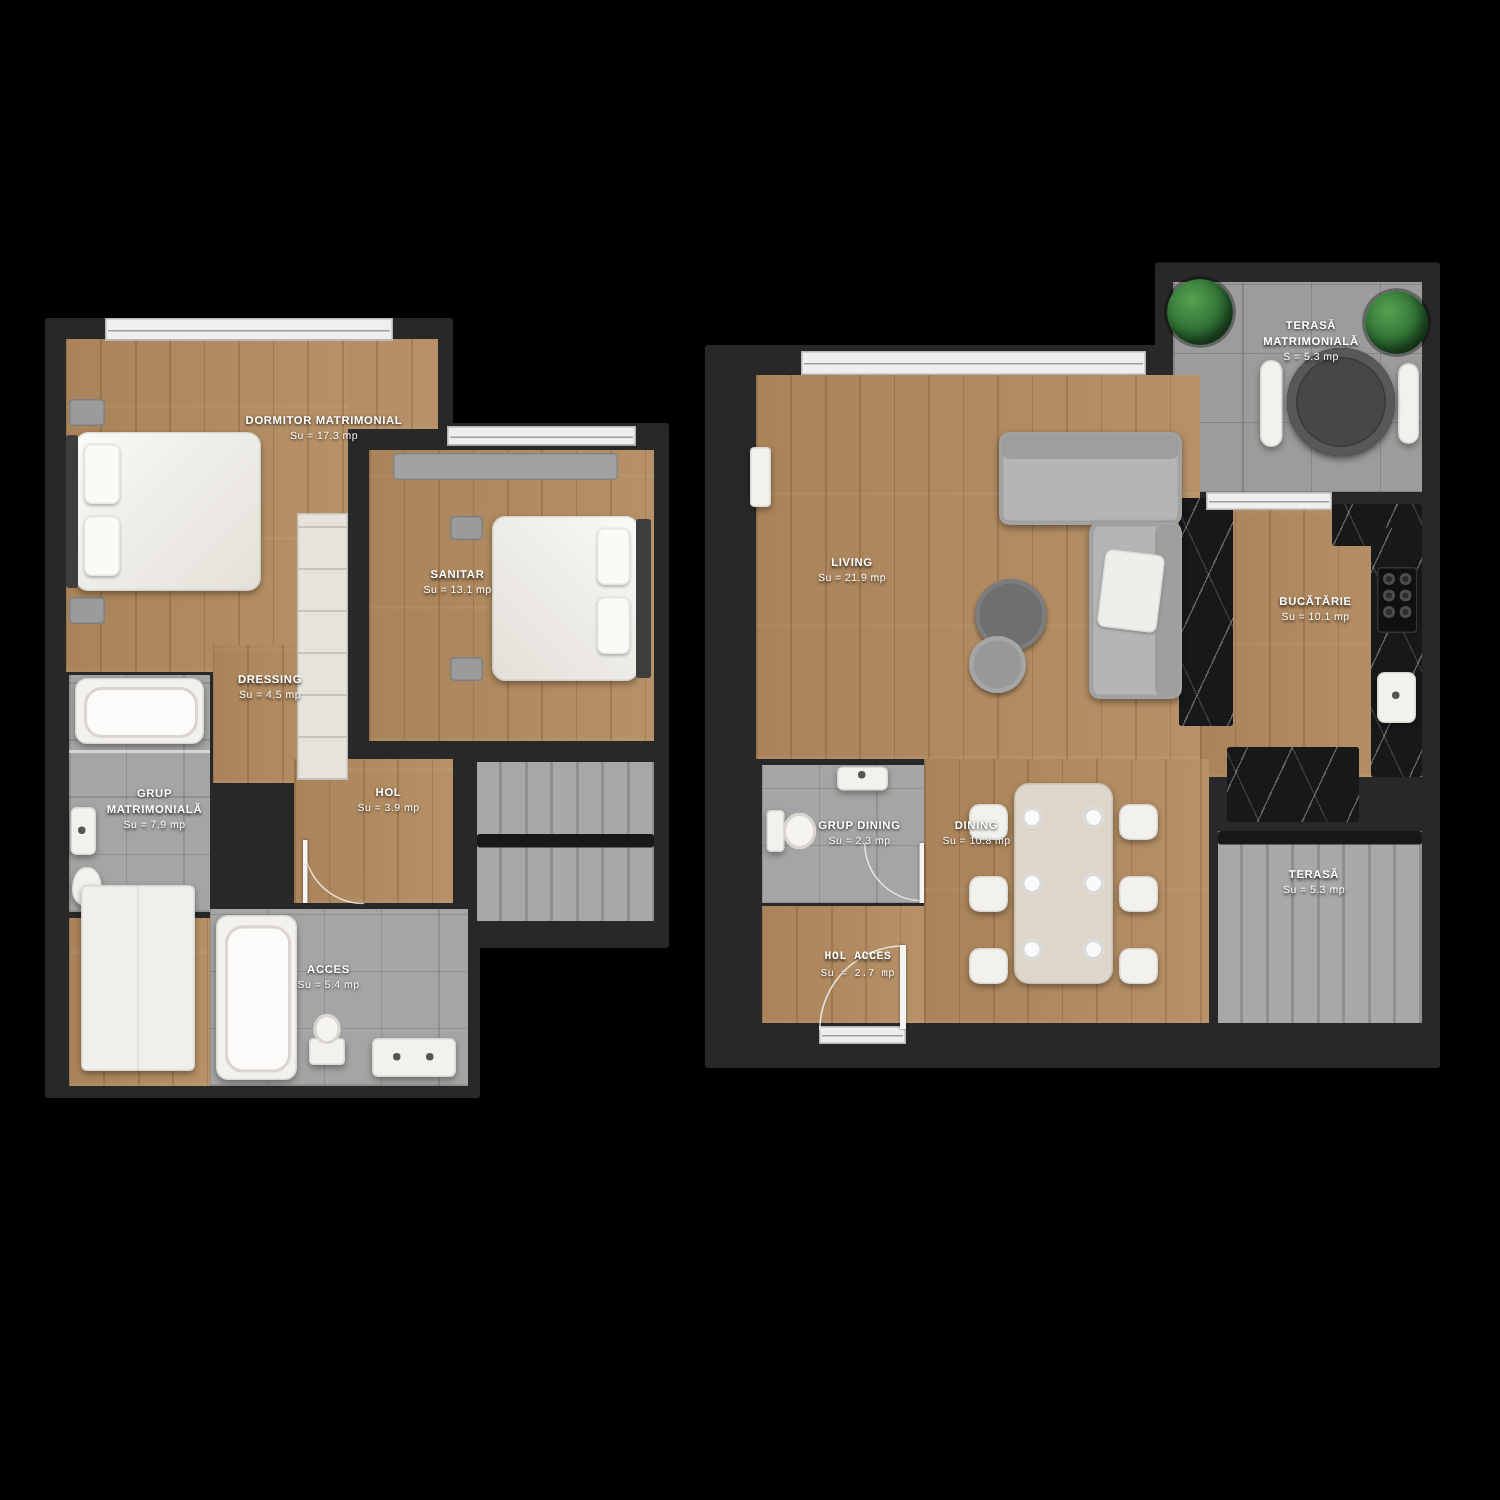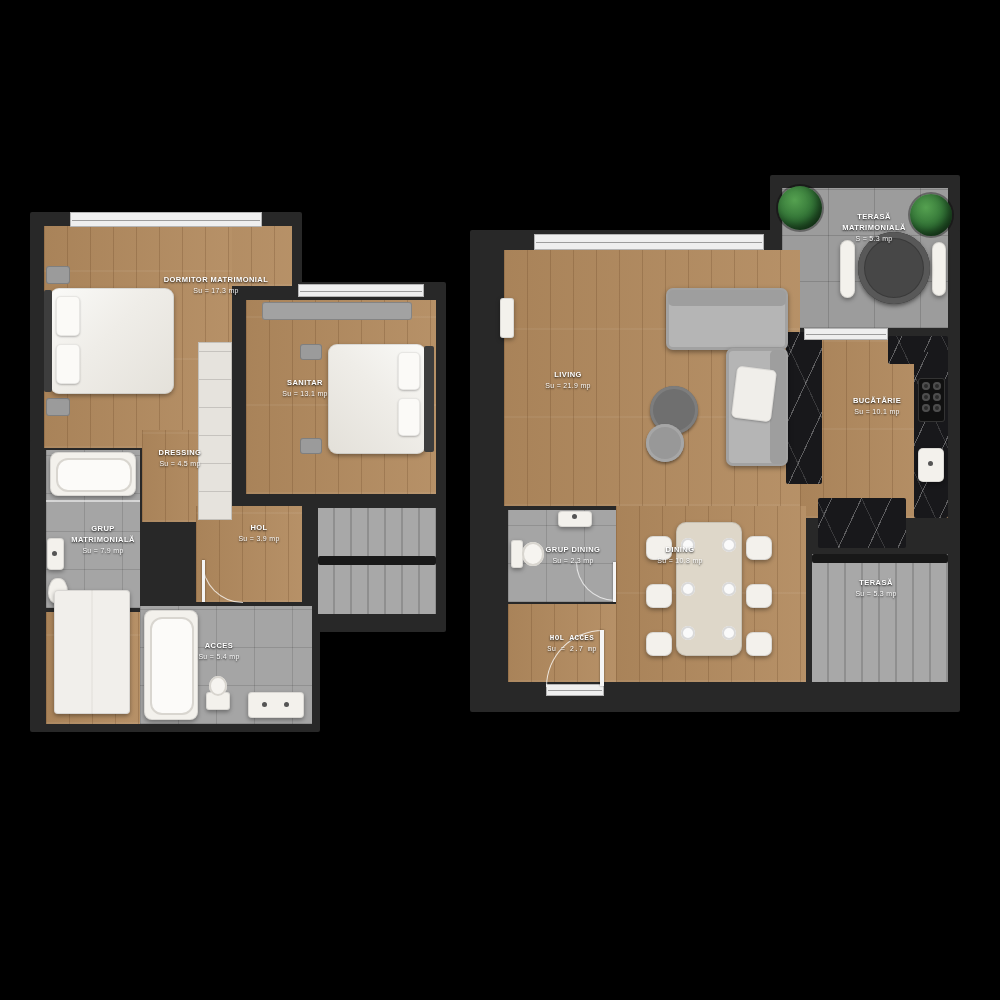--- a/index.html
+++ b/index.html
@@ -233,21 +233,21 @@
       <span class="area">Su = 21.9 mp</span>
     </div>
     <div class="room-label" style="left:877px;top:407px;width:80px;">
       <span>BUCĂTĂRIE</span>
       <span class="area">Su = 10.1 mp</span>
     </div>
     <div class="room-label" style="left:573px;top:556px;width:90px;">
       <span>GRUP DINING</span>
       <span class="area">Su = 2.3 mp</span>
     </div>
-    <div class="room-label" style="left:680px;top:556px;width:70px;">
+    <div class="room-label" style="left:651px;top:556px;width:70px;">
       <span>DINING</span>
       <span class="area">Su = 10.8 mp</span>
     </div>
     <div class="room-label" style="left:572px;top:644px;width:80px;font-family:Liberation Mono, monospace;">
       <span>HOL ACCES</span>
       <span class="area">Su = 2.7 mp</span>
     </div>
     <div class="room-label" style="left:876px;top:589px;width:60px;">
       <span>TERASĂ</span>
       <span class="area">Su = 5.3 mp</span>

